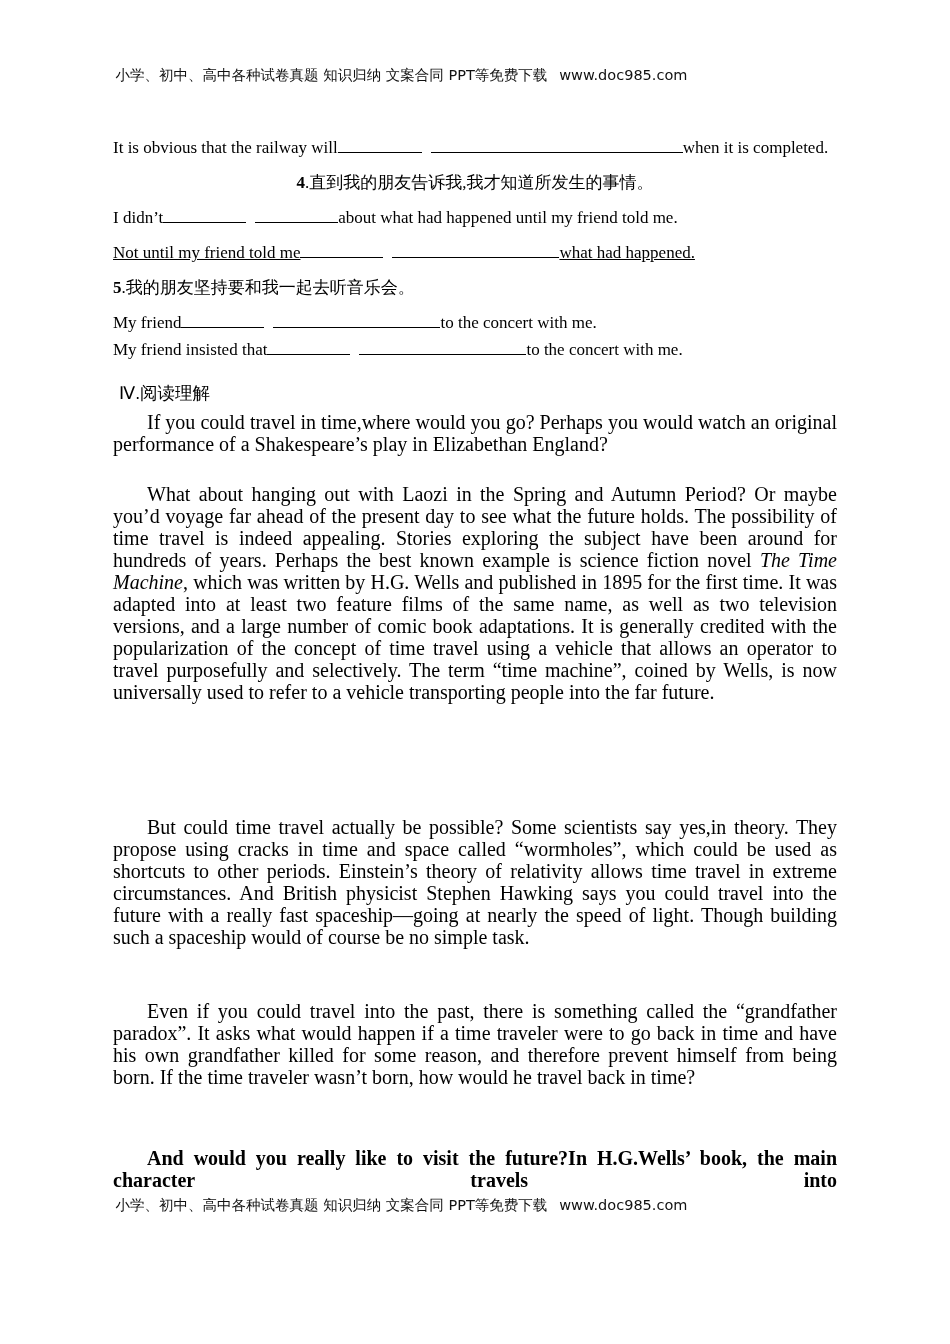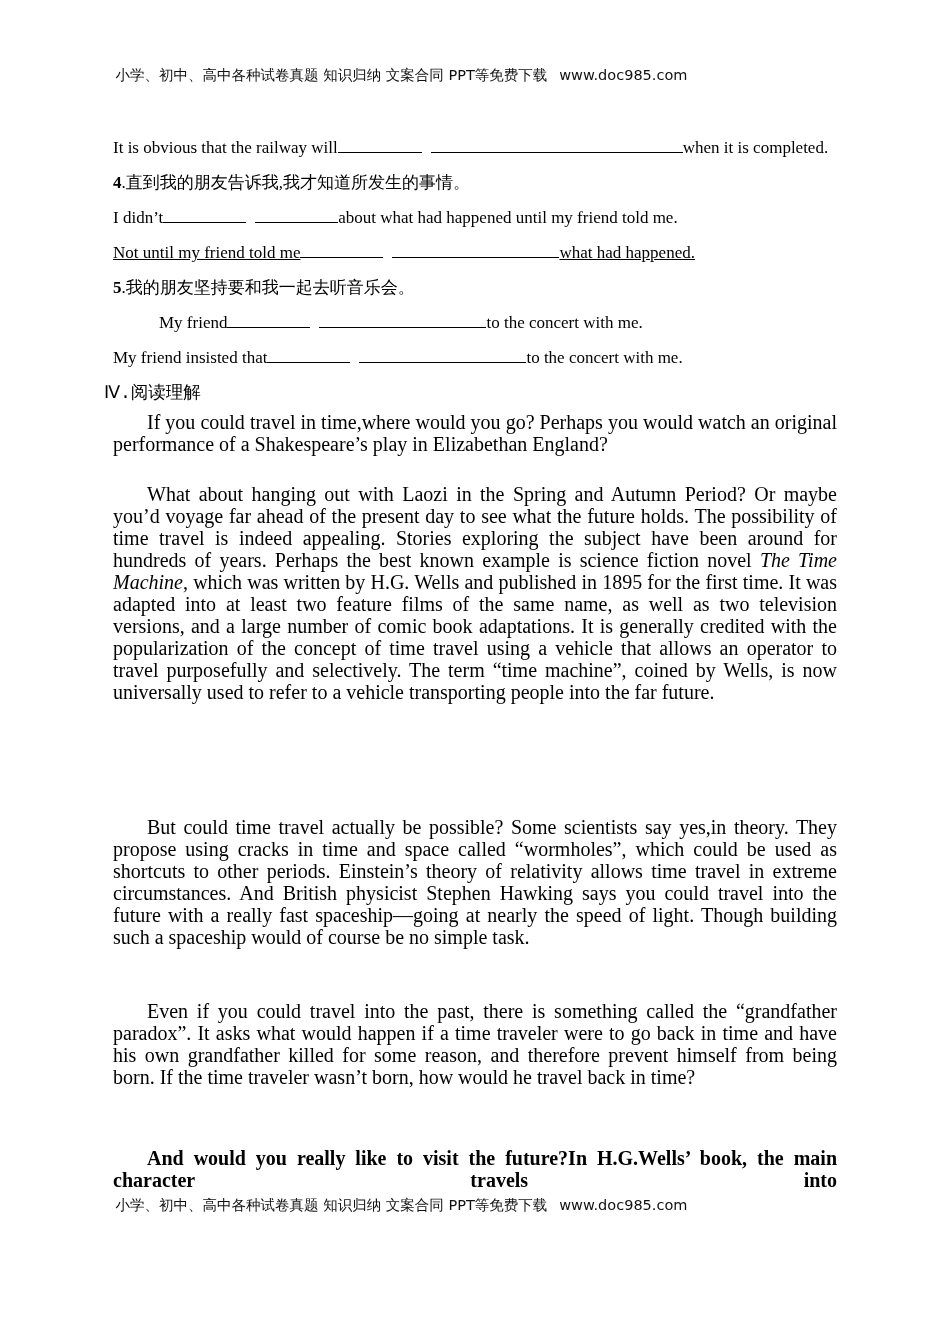--- a/index.html
+++ b/index.html
@@ -40,23 +40,23 @@
   .blank {
     display: inline-block;
     border-bottom: 1px solid #000;
     height: 14px;
     vertical-align: baseline;
   }
   .gap { display: inline-block; width: 9px; }
   .num { font-weight: bold; }
   .section-heading {
     position: absolute;
-    left: 104px;
+    left: 119px;
     top: 382px;
-    font-family: Liberation Mono, monospace;
+    font-family: Liberation Sans, sans-serif;
     font-size: 17.5px;
     line-height: 22px;
   }
   .para {
     position: absolute;
     left: 113px;
     width: 724px;
     font-family: "Liberation Serif", serif;
     font-size: 20px;
     line-height: 22px;
@@ -70,37 +70,37 @@
 <body>
 
 <div class="watermark wm-top">
   <span>小学、初中、高中各种试卷真题 知识归纳 文案合同 PPT等免费下载</span><span class="url">www.doc985.com</span>
 </div>
 
 <div class="line" style="top:138px;">
   <span>It is obvious that the railway will</span><span class="blank" style="width:84px;"></span><span class="gap"></span><span class="blank" style="width:252px;"></span><span>when it is completed.</span>
 </div>
 
-<div class="line" style="top:173px;">
+<div class="line" style="top:173px;text-align:center;">
   <span class="num">4</span><span>.直到我的朋友告诉我,我才知道所发生的事情。</span>
 </div>
 <div class="line" style="top:208px;">
   <span>I didn’t</span><span class="blank" style="width:83px;"></span><span class="gap"></span><span class="blank" style="width:83px;"></span><span>about what had happened until my friend told me.</span>
 </div>
 <div class="line" style="top:243px;text-decoration:underline;">
   <span>Not until my friend told me</span><span class="blank" style="width:83px;"></span><span class="gap"></span><span class="blank" style="width:167px;"></span><span>what had happened.</span>
 </div>
 
 <div class="line" style="top:278px;">
   <span class="num">5</span><span>.我的朋友坚持要和我一起去听音乐会。</span>
 </div>
-<div class="line" style="top:313px;margin-left:46px;">
+<div class="line" style="top:313px;">
   <span>My friend</span><span class="blank" style="width:83px;"></span><span class="gap"></span><span class="blank" style="width:167px;"></span><span>to the concert with me.</span>
 </div>
-<div class="line" style="top:348px;font-family:Liberation Serif, serif;">
+<div class="line" style="top:340px;font-family:Liberation Serif, serif;">
   <span>My friend insisted that</span><span class="blank" style="width:83px;"></span><span class="gap"></span><span class="blank" style="width:167px;"></span><span>to the concert with me.</span>
 </div>
 
 <div class="section-heading">Ⅳ.阅读理解</div>
 
 <div class="para" style="top:411px;">If you could travel in time,where would you go? Perhaps you would watch an original performance of a Shakespeare’s play in Elizabethan England?</div>
 
 <div class="para" style="top:483px;">
   <span>What about hanging out with Laozi in the Spring and Autumn Period? Or maybe you’d voyage far ahead of the present day to see what the future holds. The possibility of time travel is indeed appealing. Stories exploring the subject have been around for hundreds of years. Perhaps the best known example is science fiction novel </span><em>The Time Machine</em><span>, which was written by H.G. Wells and published in 1895 for the first time. It was adapted into at least two feature films of the same name, as well as two television versions, and a large number of comic book adaptations. It is generally credited with the popularization of the concept of time travel using a vehicle that allows an operator to travel purposefully and selectively. The term “time machine”, coined by Wells, is now universally used to refer to a vehicle transporting people into the far future.</span>
 </div>

